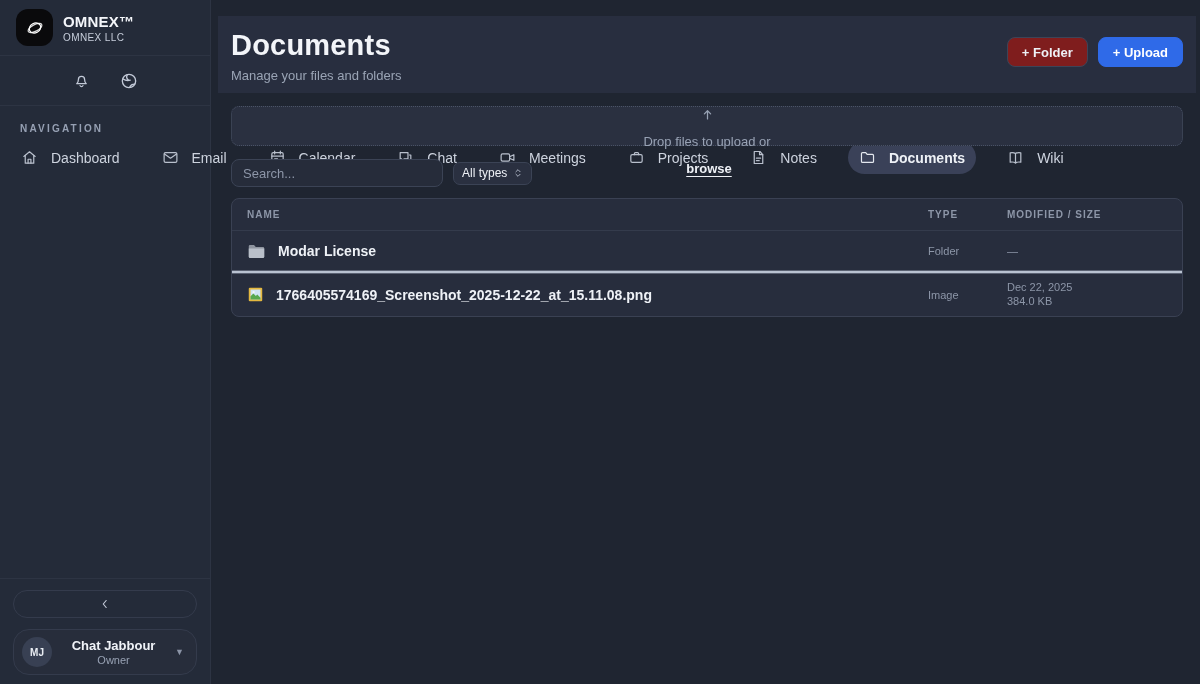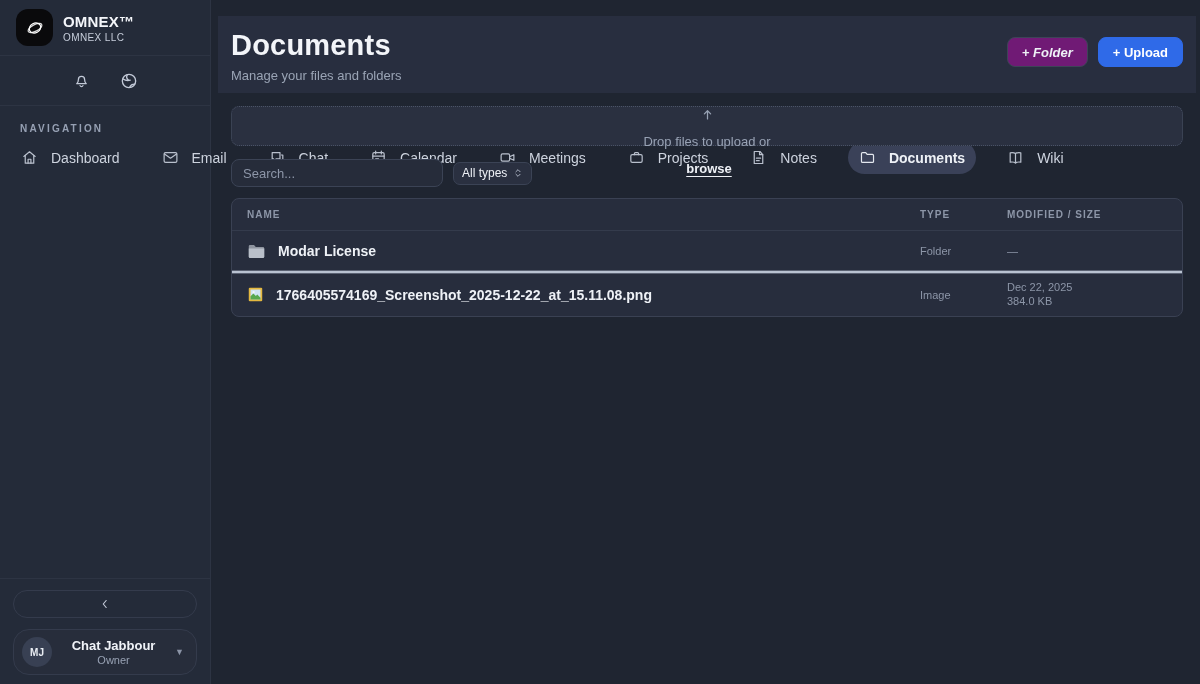--- a/index.html
+++ b/index.html
@@ -59,21 +59,21 @@
   .main{ position:absolute; left:211px; top:0; right:0; bottom:0;}
   .page-header{
     position:absolute; left:7px; right:4px; top:16px; height:77px;
     background:#282e3f; padding:13px 13px 0 13px;
     display:flex; justify-content:space-between;
   }
   .page-title{ font-size:29px; font-weight:700; color:#f3f5f9; letter-spacing:.2px;}
   .page-subtitle{ font-size:13px; color:#9aa4b5; margin-top:6px;}
   .header-actions{ display:flex; gap:10px; align-items:flex-start; padding-top:8px;}
   .btn{ font-family:"Liberation Sans",sans-serif; font-size:13px; font-weight:600; border-radius:8px; padding:0 14px; height:30px; cursor:pointer; display:flex; align-items:center;}
-  .btn-secondary{ background:#701a75; border:1px solid #3d4457; color:#eef1f6;font-style:italic;}
+  .btn-secondary{ background:#7f1d1d; border:1px solid #3d4457; color:#eef1f6;}
   .btn-primary{ background:#2f6ae8; border:1px solid #2f6ae8; color:#ffffff;}
 
   .content{ position:absolute; left:20px; right:17px; top:106px;}
   .dropzone{
     height:40px; border:1px dotted #4b5467; border-radius:8px;
     background:#2a3040; display:flex; align-items:center; gap:12px;
     padding:0 15px; color:#98a2b4; font-size:13px;flex-direction:column;
   }
   .dropzone .browse{ color:#eef1f6; font-weight:600; text-decoration:underline; text-underline-offset:3px; margin-left:4px; cursor:pointer;}
   .filter-row{ margin-top:13px; display:flex; align-items:center; gap:10px;}
@@ -91,21 +91,21 @@
   .type-select .sel-ic{ color:#aab2c2;}
 
   .file-card{
     margin-top:11px; background:#272d3d; border:1px solid #3a4153; border-radius:8px;
     overflow:hidden;
   }
   .tr{ display:flex; align-items:center;}
   .th-row{ height:32px; border-bottom:1px solid #343b4c; color:#8d96a8; font-size:10px; font-weight:700; letter-spacing:1px;}
   .col-name{ flex:1; padding-left:15px; display:flex; align-items:center; gap:12px; min-width:0;}
   .col-type{ width:79px; flex:0 0 auto;}
-  .col-mod{ width:175px; flex:0 0 auto;margin-left:8px;}
+  .col-mod{ width:175px; flex:0 0 auto;}
   .file-row{ height:40px; cursor:pointer;}
   .file-row.tall{ height:43px;}
   .row-sep{ height:2px; background:#b9c2d1; box-shadow:0 0 0 .5px #8d96a8;}
   .file-name{ font-size:14px; font-weight:700; color:#eef1f6; white-space:nowrap; overflow:hidden; text-overflow:ellipsis;}
   .cell-muted{ font-size:11px; color:#8d96a8;}
   .mod-line{ line-height:1.25;}
   .file-ic{ flex:0 0 auto;}
 </style>
 </head>
 <body>
@@ -160,35 +160,35 @@
         <svg width="17" height="17" viewBox="0 0 24 24" fill="none" stroke="currentColor" stroke-width="1.7" stroke-linecap="round" stroke-linejoin="round">
           <rect x="3" y="5" width="18" height="14" rx="2"></rect>
             <path d="m3.5 7 8.5 6 8.5-6"></path>
         </svg>
       </span>
       <span>Email</span>
     </div>
     <div class="nav-item">
       <span class="nav-ic">
         <svg width="17" height="17" viewBox="0 0 24 24" fill="none" stroke="currentColor" stroke-width="1.7" stroke-linecap="round" stroke-linejoin="round">
-          <path d="M15.5 5H4.5v9h2v3l3.5-3h5.5z"></path>
-            <path d="M17.5 8.5h2v9h-2v3l-3.5-3H9.5"></path>
-        </svg>
-      </span>
-      <span>Chat</span>
-    </div>
-    <div class="nav-item">
-      <span class="nav-ic">
-        <svg width="17" height="17" viewBox="0 0 24 24" fill="none" stroke="currentColor" stroke-width="1.7" stroke-linecap="round" stroke-linejoin="round">
           <rect x="4" y="5" width="16" height="15" rx="2"></rect>
             <path d="M8 3v4M16 3v4M4 10h16"></path>
             <path d="M8 14h4"></path>
         </svg>
       </span>
       <span>Calendar</span>
+    </div>
+    <div class="nav-item">
+      <span class="nav-ic">
+        <svg width="17" height="17" viewBox="0 0 24 24" fill="none" stroke="currentColor" stroke-width="1.7" stroke-linecap="round" stroke-linejoin="round">
+          <path d="M15.5 5H4.5v9h2v3l3.5-3h5.5z"></path>
+            <path d="M17.5 8.5h2v9h-2v3l-3.5-3H9.5"></path>
+        </svg>
+      </span>
+      <span>Chat</span>
     </div>
     <div class="nav-item">
       <span class="nav-ic">
         <svg width="17" height="17" viewBox="0 0 24 24" fill="none" stroke="currentColor" stroke-width="1.7" stroke-linecap="round" stroke-linejoin="round">
           <rect x="3" y="7" width="12" height="10" rx="2"></rect>
             <path d="m15 11 6-3v8l-6-3"></path>
         </svg>
       </span>
       <span>Meetings</span>
     </div>

